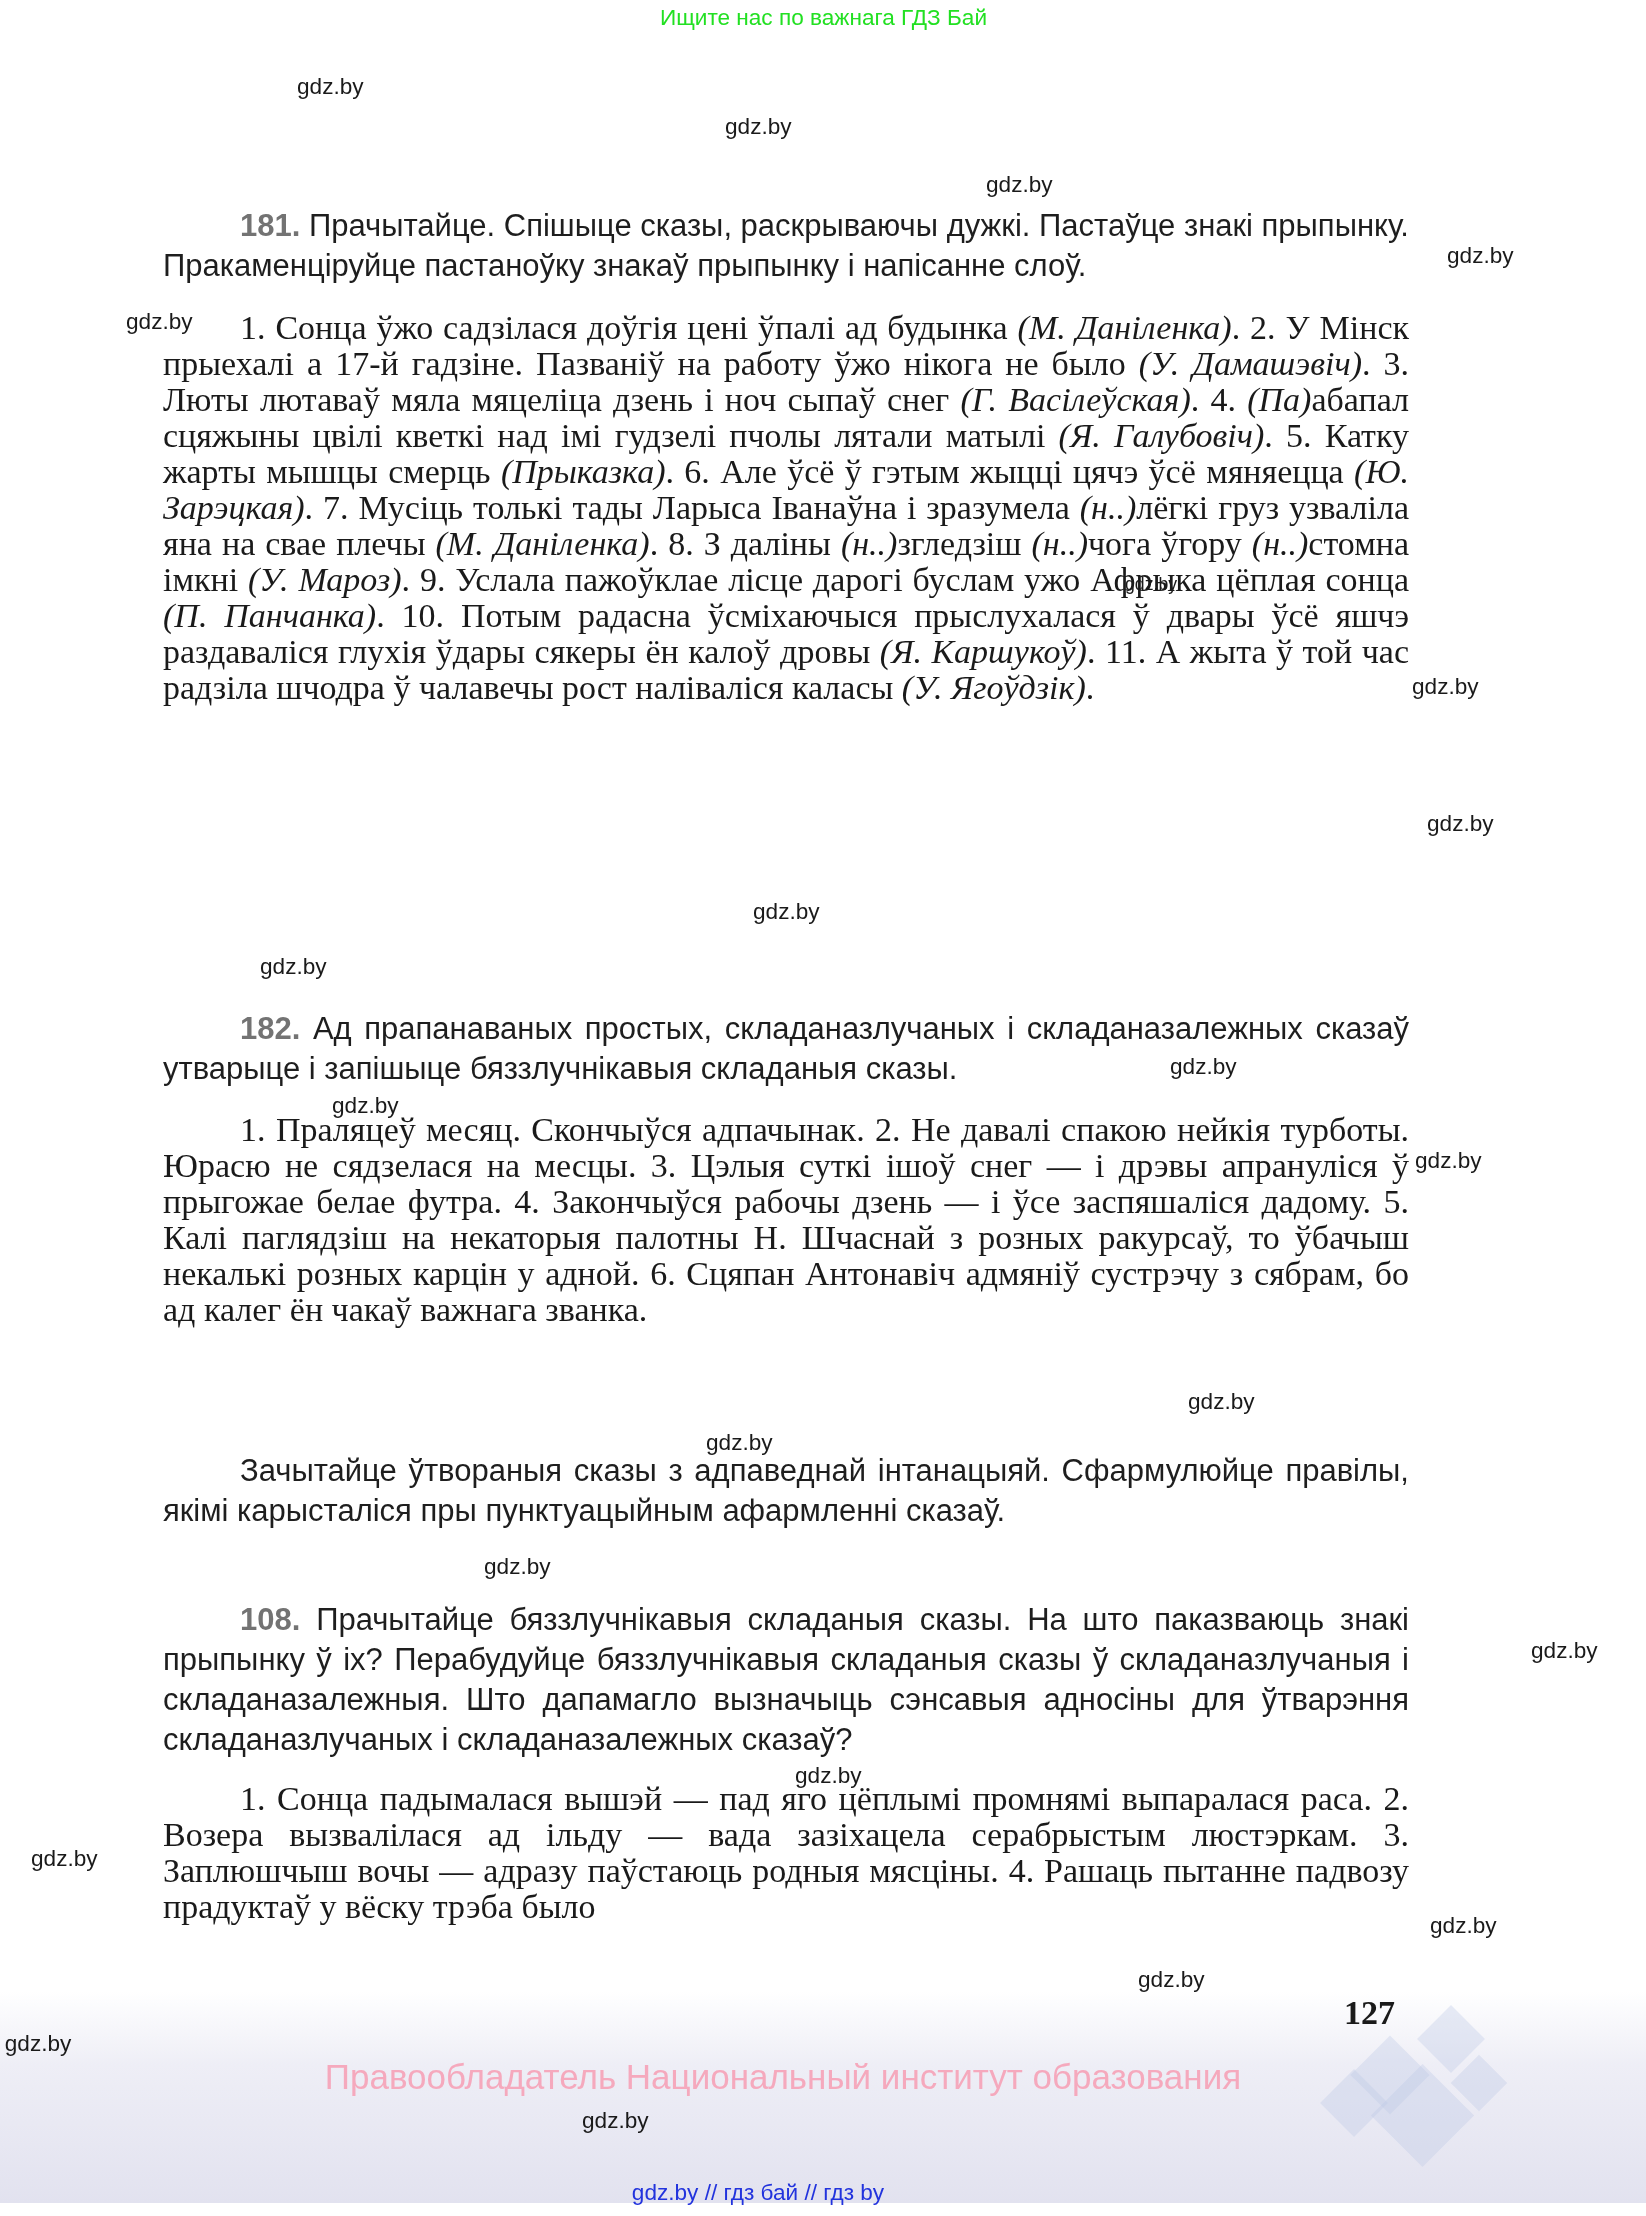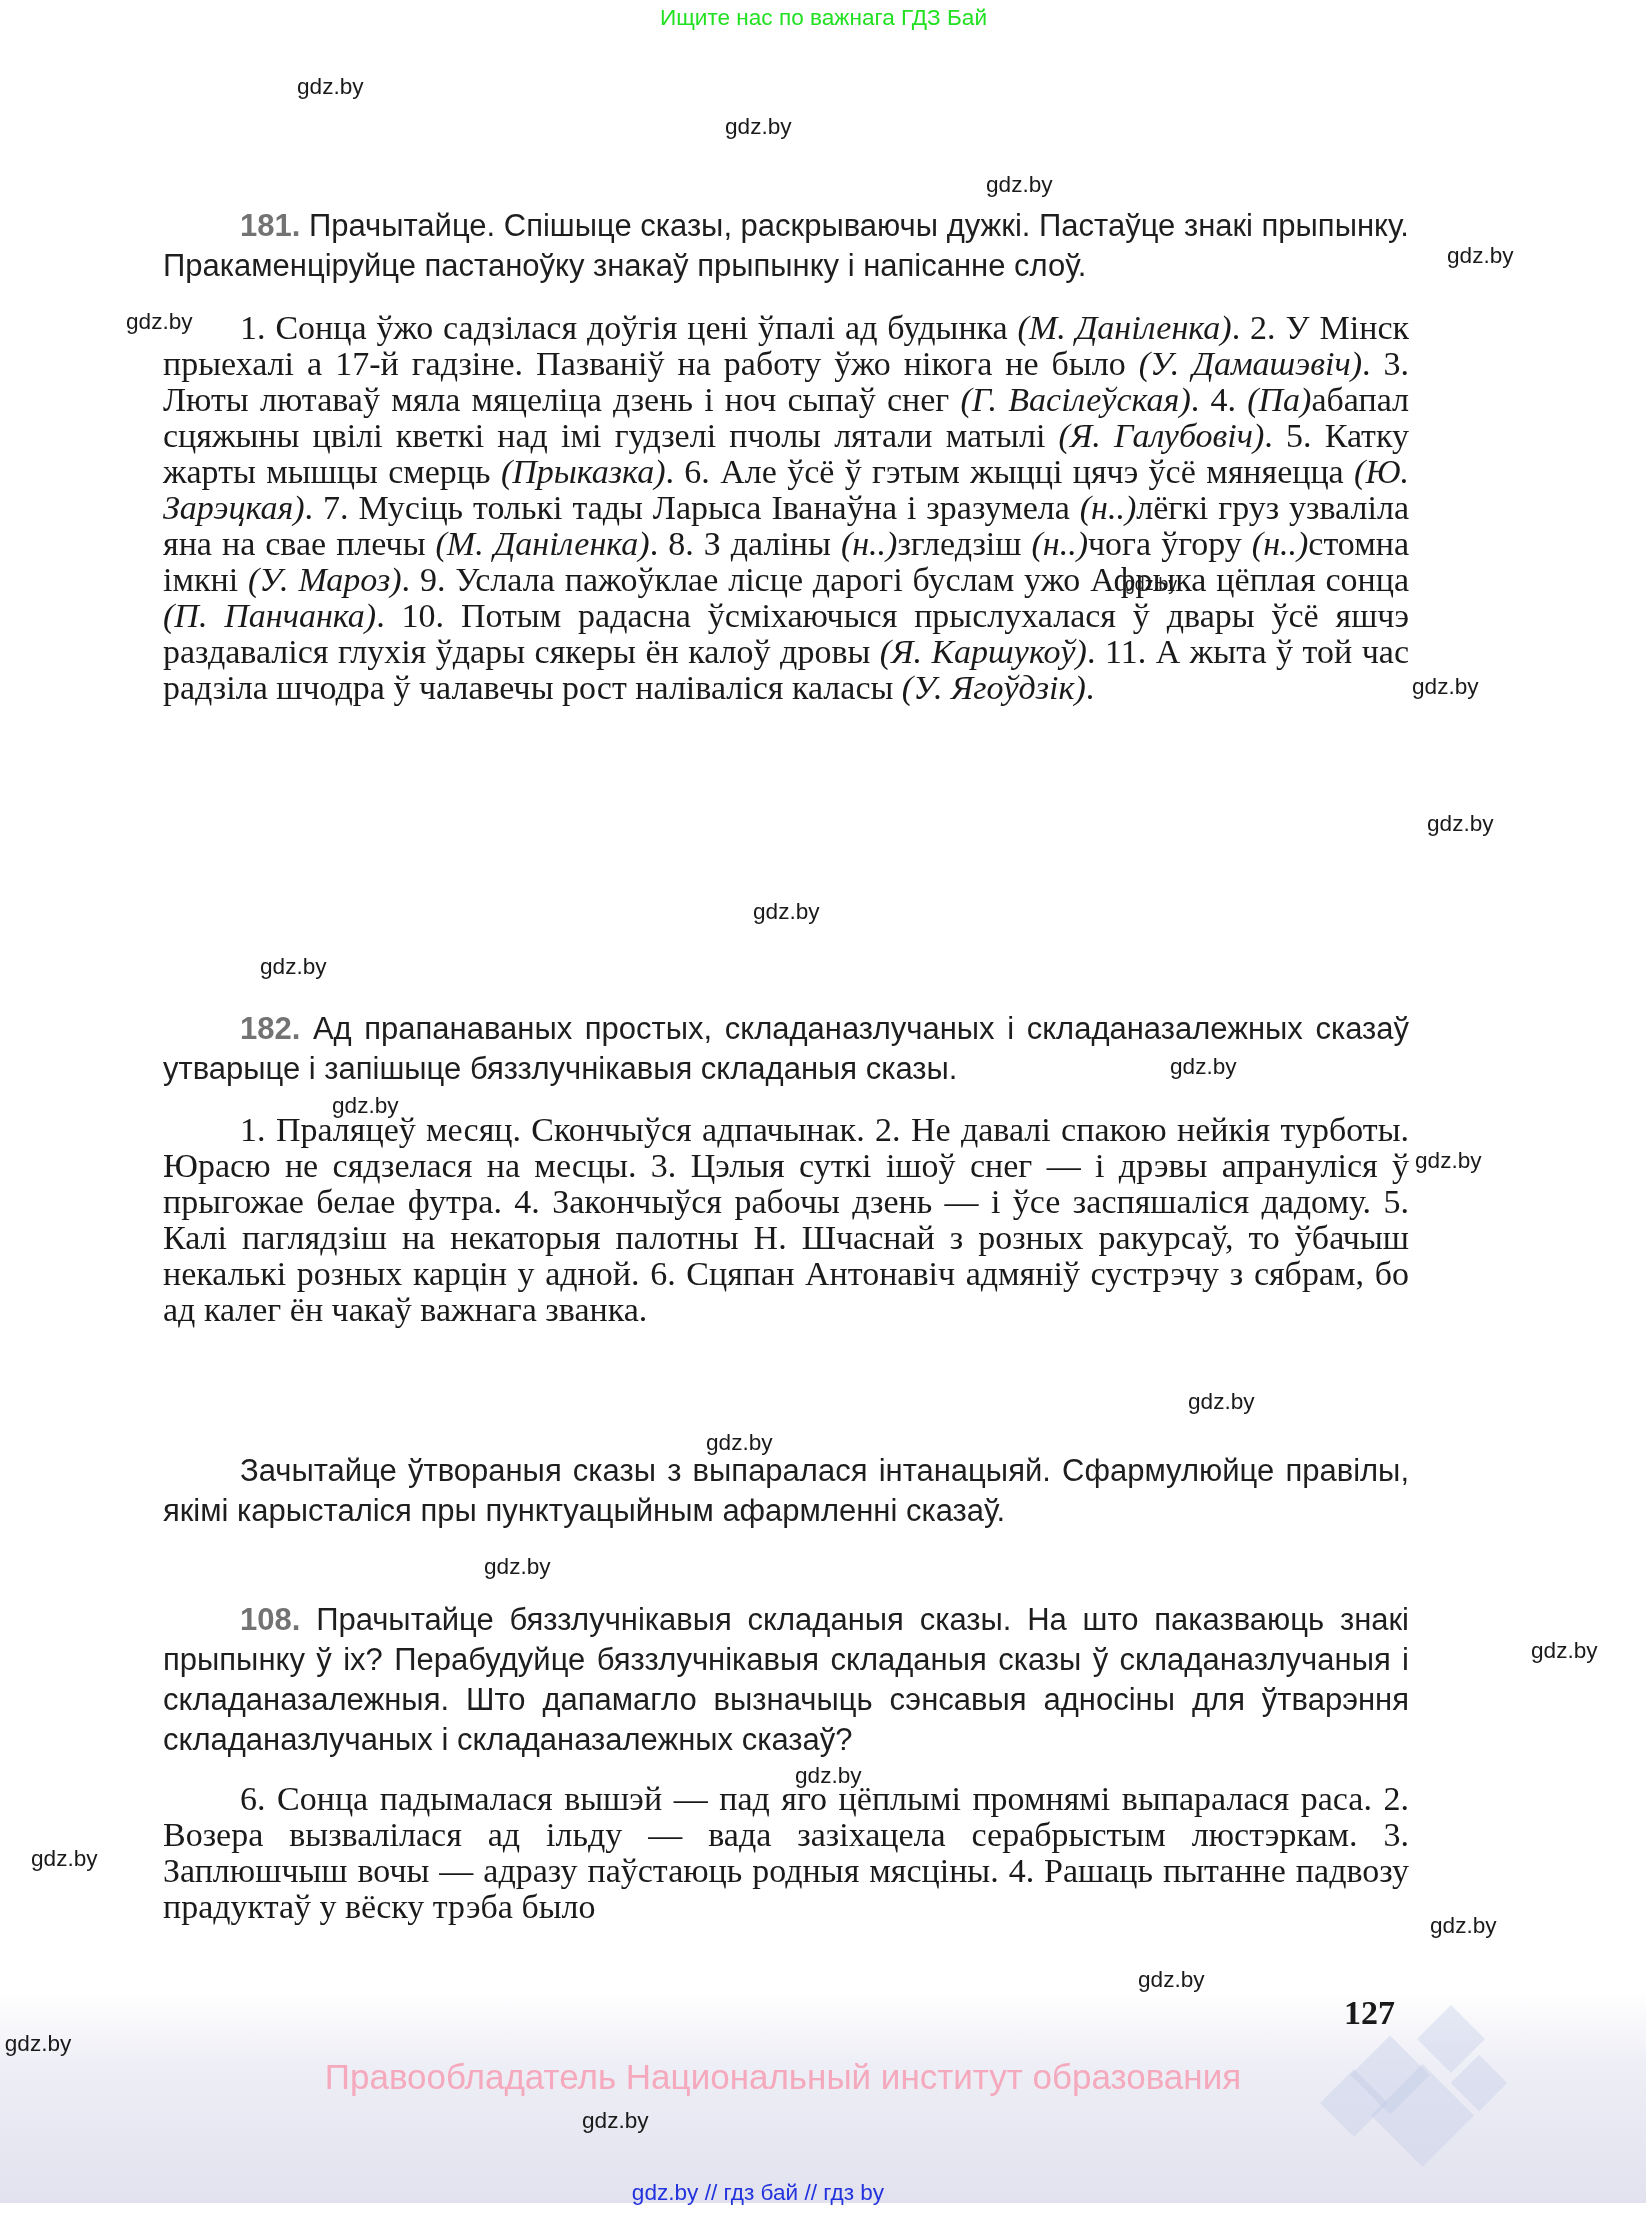--- a/index.html
+++ b/index.html
@@ -64,28 +64,28 @@
   <p>1. Сонца ўжо садзілася доўгія цені ўпалі ад будынка <i>(М. Даніленка)</i>. 2. У Мінск прыехалі а 17-й гадзіне. Пазваніў на работу ўжо нікога не было <i>(У. Дамашэвіч)</i>. 3. Люты лютаваў мяла мяцеліца дзень і ноч сыпаў снег <i>(Г. Васілеўская)</i>. 4. <i>(Па)</i>абапал сцяжыны цвілі кветкі над імі гудзелі пчолы лятали матылі <i>(Я. Галубовіч)</i>. 5. Катку жарты мышцы смерць <i>(Прыказка)</i>. 6. Але ўсё ў гэтым жыцці цячэ ўсё мяняецца <i>(Ю. Зарэцкая)</i>. 7. Мусіць толькі тады Ларыса Іванаўна і зразумела <i>(н..)</i>лёгкі груз узваліла яна на свае плечы <i>(М. Даніленка)</i>. 8. З даліны <i>(н..)</i>згледзіш <i>(н..)</i>чога ўгору <i>(н..)</i>стомна імкні <i>(У. Мароз)</i>. 9. Услала пажоўклае лісце дарогі буслам ужо Афрыка цёплая сонца <i>(П. Панчанка)</i>. 10. Потым радасна ўсміхаючыся прыслухалася ў двары ўсё яшчэ раздаваліся глухія ўдары сякеры ён калоў дровы <i>(Я. Каршукоў)</i>. 11. А жыта ў той час радзіла шчодра ў чалавечы рост наліваліся каласы <i>(У. Ягоўдзік)</i>.</p>
 </div>
 
 <div class="task" style="top:1009px;">
   <p><span class="num">182.</span> <span>Ад прапанаваных простых, складаназлучаных і складаназалежных сказаў утварыце і запішыце бяззлучнікавыя складаныя сказы.</span></p>
 </div>
 <div class="body-text" style="top:1112px;">
   <p>1. Праляцеў месяц. Скончыўся адпачынак. 2. Не давалі спакою нейкія турботы. Юрасю не сядзелася на месцы. 3. Цэлыя суткі ішоў снег — і дрэвы апрануліся ў прыгожае белае футра. 4. Закончыўся рабочы дзень — і ўсе заспяшаліся дадому. 5. Калі паглядзіш на некаторыя палотны Н. Шчаснай з розных ракурсаў, то ўбачыш некалькі розных карцін у адной. 6. Сцяпан Антонавіч адмяніў сустрэчу з сябрам, бо ад калег ён чакаў важнага званка.</p>
 </div>
 <div class="task" style="top:1451px;">
-  <p>Зачытайце ўтвораныя сказы з выпаралася інтанацыяй. Сфармулюйце правілы, якімі карысталіся пры пунктуацыйным афармленні сказаў.</p>
+  <p>Зачытайце ўтвораныя сказы з адпаведнай інтанацыяй. Сфармулюйце правілы, якімі карысталіся пры пунктуацыйным афармленні сказаў.</p>
 </div>
 
 <div class="task" style="top:1600px;">
   <p><span class="num">108.</span> <span>Прачытайце бяззлучнікавыя складаныя сказы. На што паказваюць знакі прыпынку ў іх? Перабудуйце бяззлучнікавыя складаныя сказы ў складаназлучаныя і складаназалежныя. Што дапамагло вызначыць сэнсавыя адносіны для ўтварэння складаназлучаных і складаназалежных сказаў?</span></p>
 </div>
 <div class="body-text" style="top:1781px;">
-  <p>6. Сонца падымалася вышэй — пад яго цёплымі промнямі выпаралася раса. 2. Возера вызвалілася ад ільду — вада зазіхацела серабрыстым люстэркам. 3. Заплюшчыш вочы — адразу паўстаюць родныя мясціны. 4. Рашаць пытанне падвозу прадуктаў у вёску трэба было</p>
+  <p>1. Сонца падымалася вышэй — пад яго цёплымі промнямі выпаралася раса. 2. Возера вызвалілася ад ільду — вада зазіхацела серабрыстым люстэркам. 3. Заплюшчыш вочы — адразу паўстаюць родныя мясціны. 4. Рашаць пытанне падвозу прадуктаў у вёску трэба было</p>
 </div>
 
 <div class="footer-band"></div>
 <div class="diamond" style="left:1362px;top:2047px;width:56px;height:56px;"></div>
 <div class="diamond" style="left:1427px;top:2015px;width:48px;height:48px;"></div>
 <div class="diamond" style="left:1386px;top:2079px;width:73px;height:73px;"></div>
 <div class="diamond" style="left:1459px;top:2063px;width:40px;height:40px;"></div>
 <div class="diamond" style="left:1330px;top:2079px;width:48px;height:48px;"></div>
 
 <div class="page-number">127</div>

